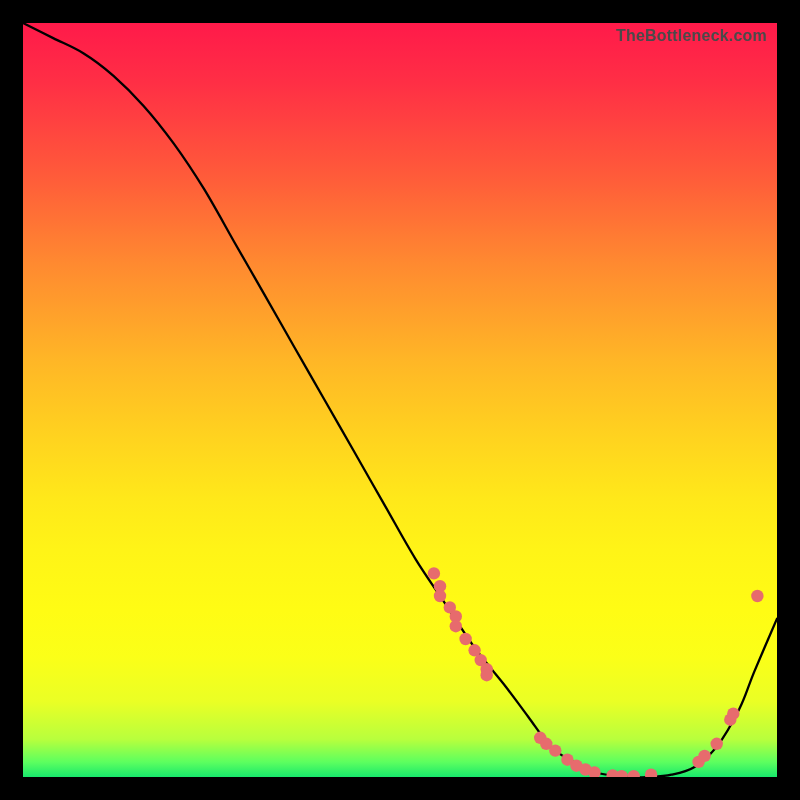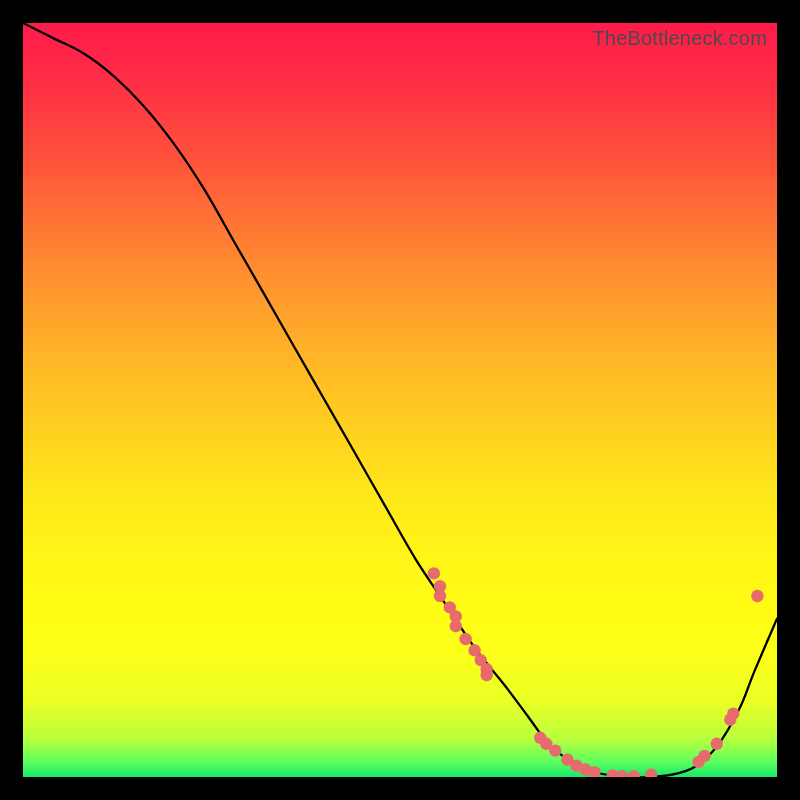--- a/index.html
+++ b/index.html
@@ -31,22 +31,22 @@
       #eaff25 90%,
       #b8ff3d 95%,
       #5dff5f 98%,
       #18e86c 100%);
   }
   .watermark {
     position: absolute;
     top: 4px;
     right: 10px;
     color: #4a4a4a;
-    font-size: 20px;
-    font-weight: 400;
+    font-size: 16px;
+    font-weight: 700;
     letter-spacing: 0.2px;
     pointer-events: none;
   }
   svg {
     position: absolute;
     left: 0;
     top: 0;
     width: 754px;
     height: 754px;
   }

